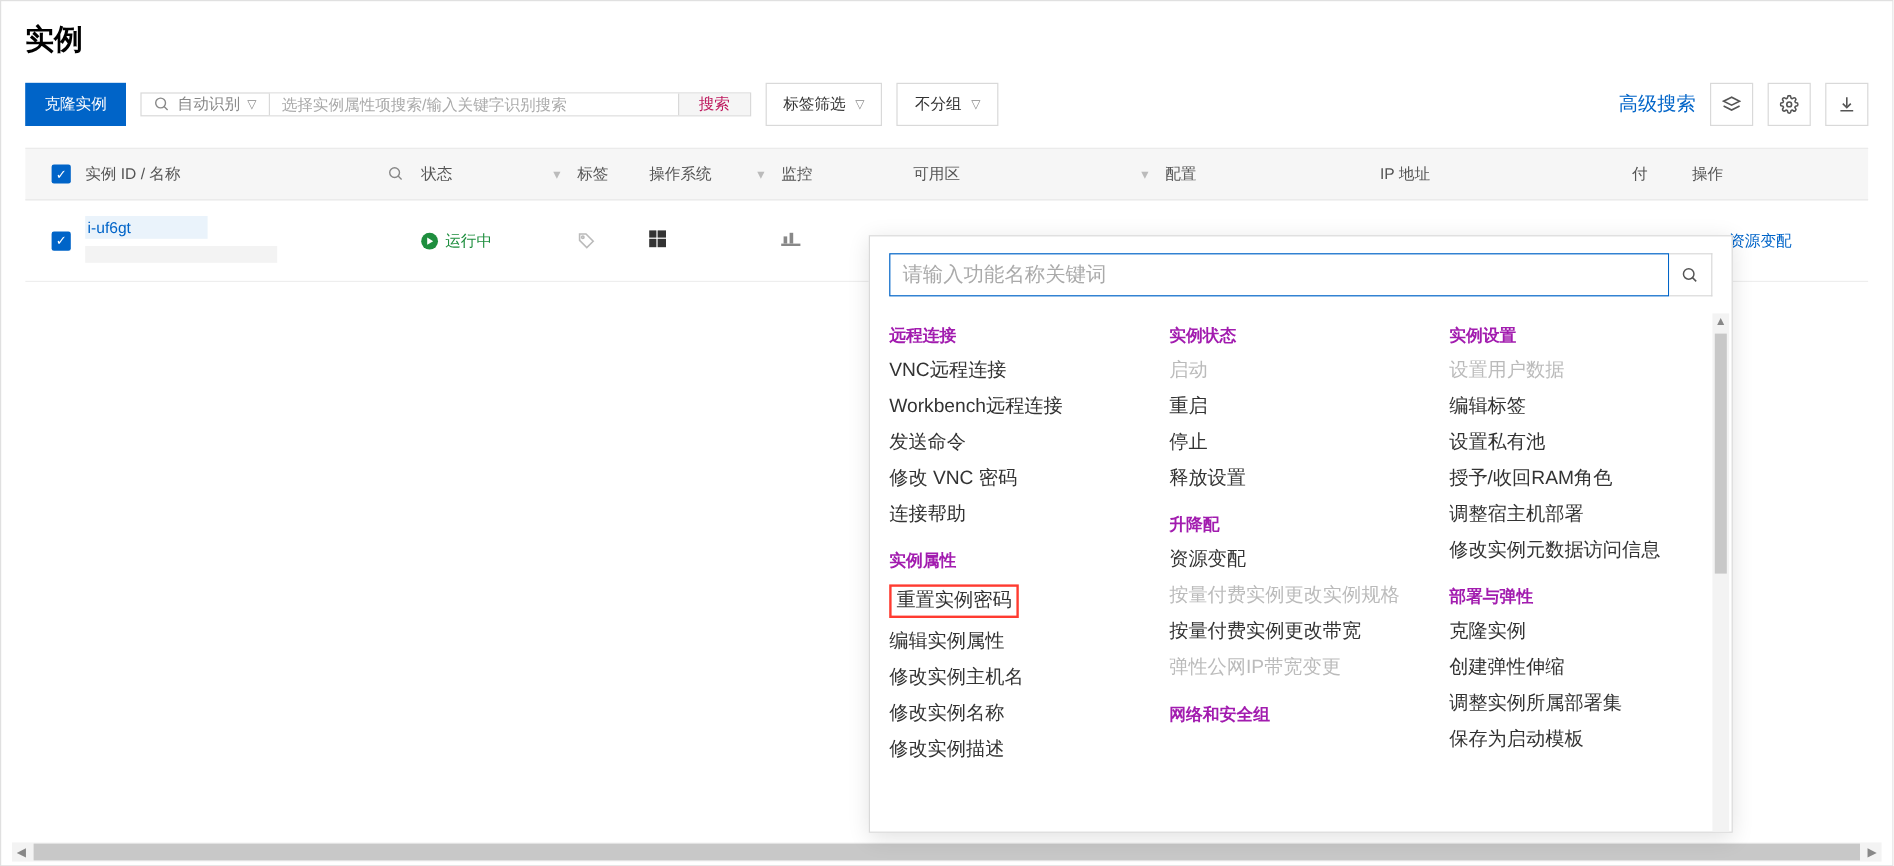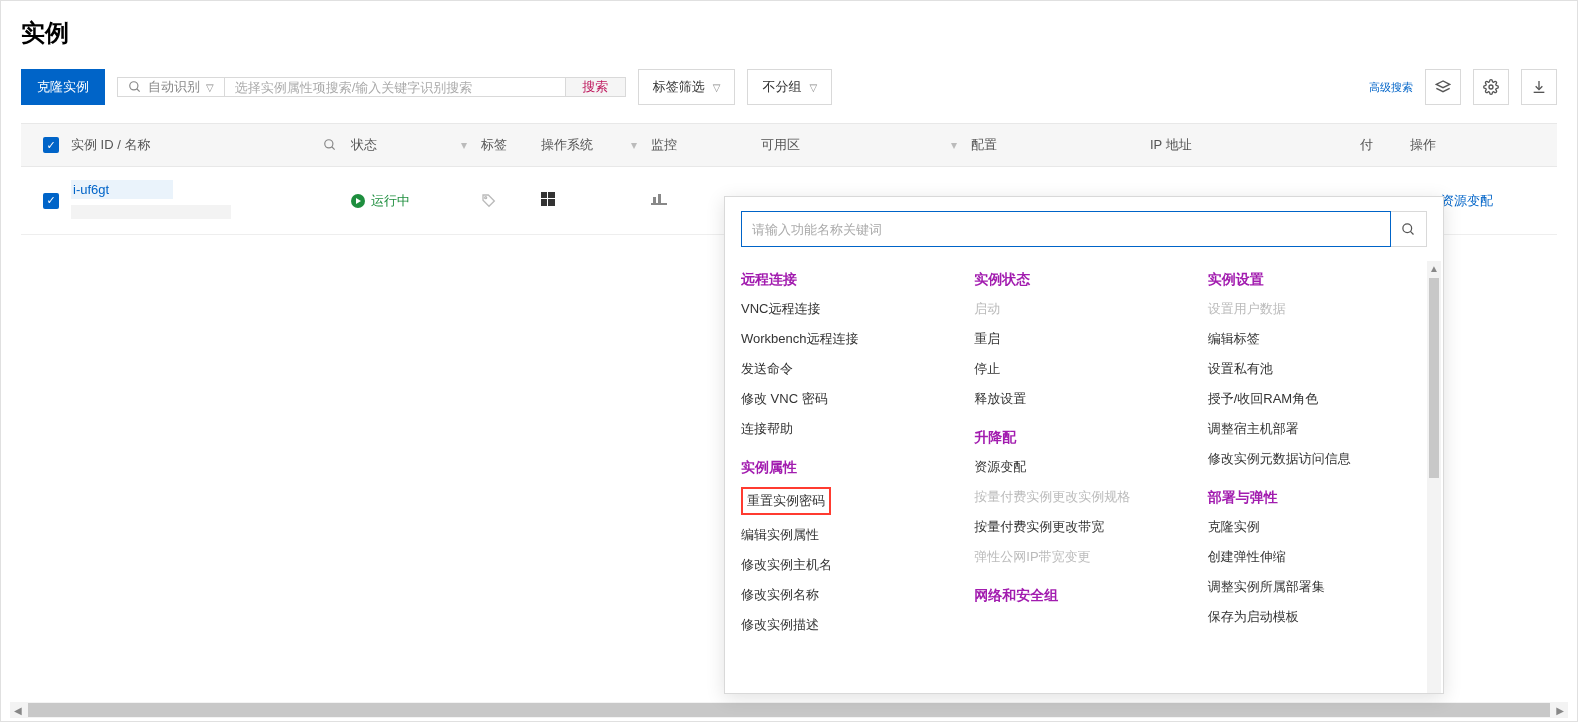--- a/index.html
+++ b/index.html
@@ -13,21 +13,21 @@
 .btn-primary { background: #0064c8; color: #fff; border: none; padding: 0 16px; height: 36px; font-size: 13px; cursor: pointer; }
 .search-group { display: flex; border: 1px solid #d9d9d9; height: 20px; background: #fff; }
 .search-left { display: flex; align-items: center; padding: 0 10px; gap: 6px; border-right: 1px solid #d9d9d9; color: #888; cursor: pointer; }
 .search-left .si { color: #888; }
 .chev { font-size: 10px; color: #888; }
 .search-input { border: none; outline: none; width: 340px; padding: 0 10px; font-size: 13px; color: #333; }
 .search-input::placeholder { color: #aaa; }
 .search-btn { width: 60px; border: none; border-left: 1px solid #d9d9d9; background: #f5f5f5; color: #be185d; cursor: pointer; font-size: 13px; }
 .btn-outline { background: #fff; border: 1px solid #d9d9d9; height: 36px; padding: 0 14px; cursor: pointer; display: inline-flex; align-items: center; gap: 8px; font-size: 13px; color: #333; }
 .spacer { flex: 1; }
-.adv-link { color: #0064c8; cursor: pointer; font-size: 11px; font-family: Liberation Serif, serif; }
+.adv-link { color: #0064c8; cursor: pointer; font-size: 16px; font-family: Liberation Serif, serif; }
 .icon-btn { width: 36px; height: 36px; border: 1px solid #d9d9d9; background: #fff; display: inline-flex; align-items: center; justify-content: center; cursor: pointer; color: #555; }
 
 .table-wrap { flex: 1; position: relative; overflow: hidden; }
 .thead { display: flex; align-items: center; height: 44px; background: #f6f6f6; padding: 0 10px; border-top: 1px solid #e8e8e8; border-bottom: 1px solid #e8e8e8; color: #555; }
 .th { display: flex; align-items: center; gap: 6px; justify-content: space-between; }
 .th-check { width: 40px; display: flex; justify-content: center; }
 .chk { width: 16px; height: 16px; background: #0064c8; border-radius: 2px; display: inline-flex; align-items: center; justify-content: center; color: #fff; font-size: 11px; cursor: pointer; }
 .th-id { width: 280px; }
 .th-status { width: 130px; }
 .th-tag { width: 60px; }
@@ -64,28 +64,28 @@
 .w2 { left: 7px; top: 0; width: 7px; height: 6px; }
 .w3 { left: 0; top: 7px; width: 6px; height: 7px; }
 .w4 { left: 7px; top: 7px; width: 7px; height: 7px; }
 
 .mon-ico { display: inline-block; width: 16px; height: 12px; border-bottom: 2px solid #888; position: relative; }
 .mon-ico::before { content: ""; position: absolute; left: 2px; bottom: 0; width: 3px; height: 6px; background: #888; }
 .mon-ico::after { content: ""; position: absolute; left: 7px; bottom: 0; width: 3px; height: 9px; background: #888; }
 
 .popover { position: absolute; left: 724px; top: 196px; width: 720px; height: 498px; background: #fff; border: 1px solid #d9d9d9; box-shadow: 0 4px 18px rgba(0,0,0,0.12); display: flex; flex-direction: column; }
 .pop-search { padding: 14px 16px; display: flex; gap: 0; }
-.pop-input { flex: 1; height: 36px; border: 1px solid #0064c8; padding: 0 10px; outline: none; font-size: 13px; }
+.pop-input { flex: 1; height: 36px; border: 1px solid #0064c8; padding: 0 10px; outline: none; font-size: 17px; }
 .pop-input::placeholder { color: #aaa; }
 .pop-sbtn { width: 36px; height: 36px; border: 1px solid #d9d9d9; border-left: none; background: #fff; cursor: pointer; color: #555; display: flex; align-items: center; justify-content: center; }
 
 .pop-body { flex: 1; overflow: hidden; padding: 0 16px 4px 16px; display: flex; gap: 14px; position: relative; }
 .col { flex: 1; display: flex; flex-direction: column; gap: 10px; }
 .sect { font-weight: 700; color: #a21caf; font-size: 14px; margin-top: 10px; }
-.item { color: #333; font-size: 13px; cursor: pointer; line-height: 20px; }
+.item { color: #333; font-size: 16px; cursor: pointer; line-height: 20px; }
 .item.disabled { color: #bbb; cursor: default; }
 .item.highlight { border: 2px solid #ff3b30; padding: 2px 4px; display: inline-block; align-self: flex-start; }
 
 .pop-scroll { position: absolute; right: 2px; top: 0; bottom: 0; width: 14px; background: #f3f3f3; display: flex; flex-direction: column; align-items: center; }
 .pop-scroll .arr { font-size: 10px; color: #888; padding: 2px 0; cursor: pointer; }
 .pop-thumb { width: 10px; background: #c8c8c8; height: 200px; margin-top: 2px; border-radius: 0; }
 
 .bottom-scroll { position: absolute; left: 10px; right: 10px; bottom: 4px; height: 16px; background: #f3f3f3; display: flex; align-items: center; }
 .bottom-scroll .arr { font-size: 10px; color: #888; padding: 0 4px; cursor: pointer; }
 .hthumb { flex: 1; height: 14px; background: #c8c8c8; margin: 0 2px; }

